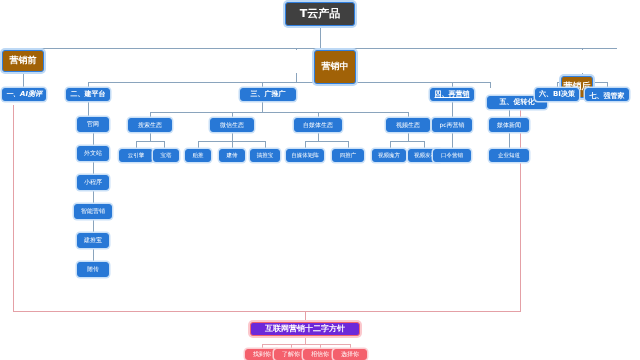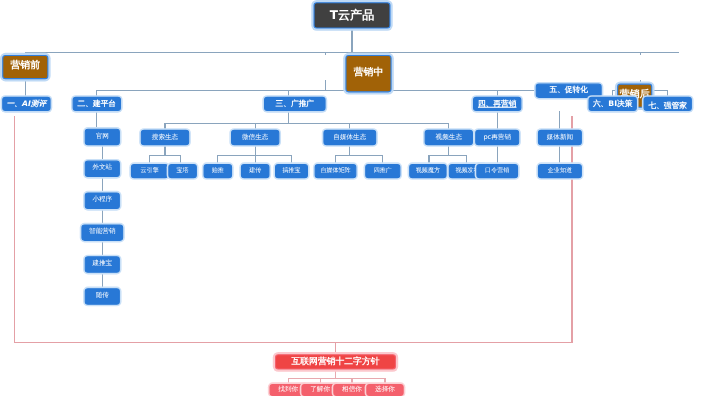--- a/index.html
+++ b/index.html
@@ -59,21 +59,21 @@
     background:#2878d6;border-color:#2878d6;
     font-size:5.5px;
     box-shadow:0 0 0 1.5px #cde2f8;
   }
   .n-chain{
     background:#2878d6;border-color:#2878d6;
     font-size:6px;
     box-shadow:0 0 0 1.5px #c9e0f7;
   }
   .n-red{
-    background:#ef4444;border-color:#f4606c;
+    background:#6d28d9;border-color:#f4606c;
     font-size:8px;font-weight:bold;
     box-shadow:0 0 0 2px #fbc8cd;
   }
   .n-red-sm{
     background:#f4606c;border-color:#f4606c;
     font-size:6px;
     box-shadow:0 0 0 1.5px #fbd0d4;
   }
 </style>
 </head>
@@ -179,21 +179,21 @@
   </div>
   <div class="node n-l3" style="left:66px;top:88px;width:44px;height:13px;">
     <span>二、建平台</span>
   </div>
   <div class="node n-l3" style="left:240px;top:88px;width:56px;height:13px;">
     <span>三、广推广</span>
   </div>
   <div class="node n-l3" style="left:430px;top:88px;width:44px;height:13px;text-decoration:underline;">
     <span>四、再营销</span>
   </div>
-  <div class="node n-l3" style="left:487px;top:76px;width:60px;height:13px;">
+  <div class="node n-l3" style="left:487px;top:96px;width:60px;height:13px;">
     <span>五、促转化</span>
   </div>
   <div class="node n-l3" style="left:535px;top:88px;width:44px;height:13px;align-items:center;">
     <span>六、BI决策</span>
   </div>
   <div class="node n-l3" style="left:585px;top:88px;width:44px;height:13px;align-items:flex-end;">
     <span>七、强管家</span>
   </div>
 
   <div class="node n-chain" style="left:77px;top:117px;width:32px;height:15px;">

